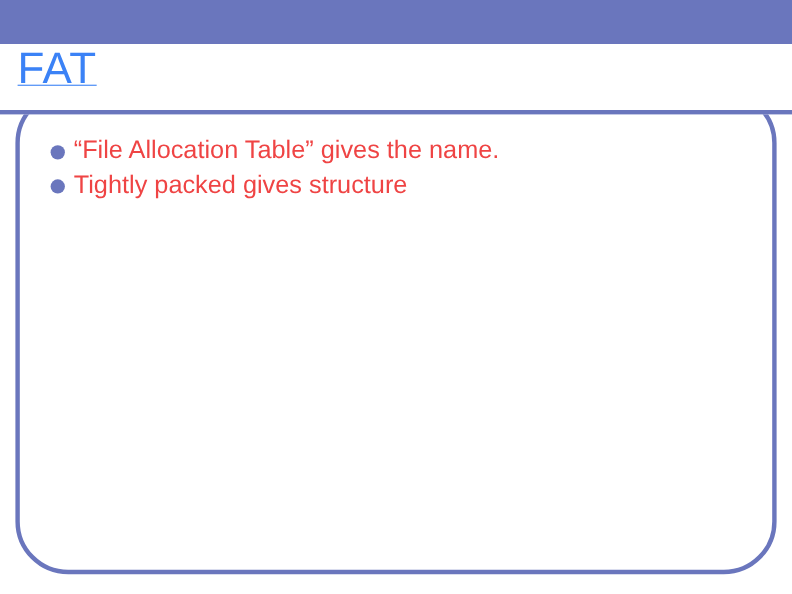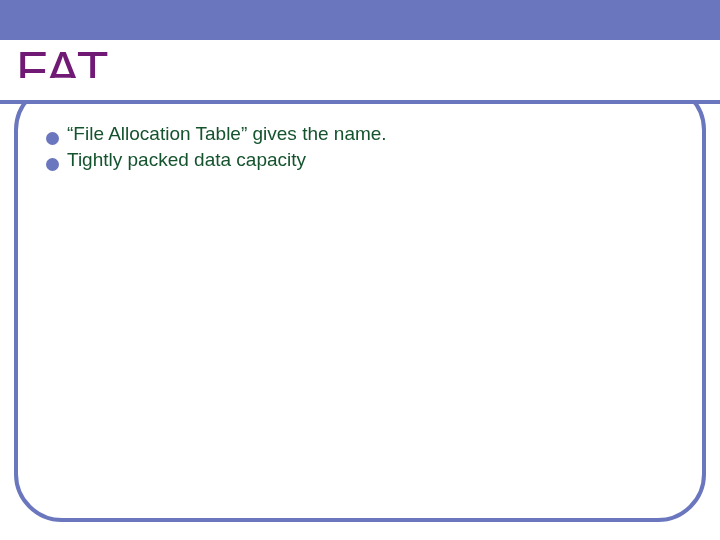--- a/index.html
+++ b/index.html
@@ -11,22 +11,22 @@
   }
   .banner {
     width: 100%;
     height: 40px;
     background: #6a76bd;
   }
   .title {
     position: absolute;
     top: 40px;
     left: 16px;
-    font-size: 52px;
-    color: #701a75;
+    font-size: 40px;
+    color: #3b82f6;
     font-weight: 400;
     letter-spacing: 0.5px;
     text-decoration: underline;
   }
   .title-underline {
     position: absolute;
     top: 100px;
     left: 0;
     width: 100%;
     height: 4px;
@@ -65,38 +65,38 @@
   .dot {
     width: 13px;
     height: 13px;
     border-radius: 50%;
     background: #6a76bd;
     flex: 0 0 13px;
     margin-top: 10px;
     margin-right: 8px;
   }
   .bullet-text {
-    font-size: 19px;
+    font-size: 23px;
     line-height: 1.28;
-    color: #14532d;
+    color: #ef4444;
   }
 </style>
 </head>
 <body>
 
 <div class="banner"></div>
 
 <div class="title">FAT</div>
 
 <div class="content-frame"></div>
 <div class="content-mask"></div>
 <div class="title-underline"></div>
 
 <div class="bullets">
   <div class="bullet-item">
     <span class="dot"></span>
     <span class="bullet-text">“File Allocation Table” gives the name.</span>
   </div>
   <div class="bullet-item">
     <span class="dot"></span>
-    <span class="bullet-text">Tightly packed data capacity</span>
+    <span class="bullet-text">Tightly packed gives structure</span>
   </div>
 </div>
 
 </body></html>

